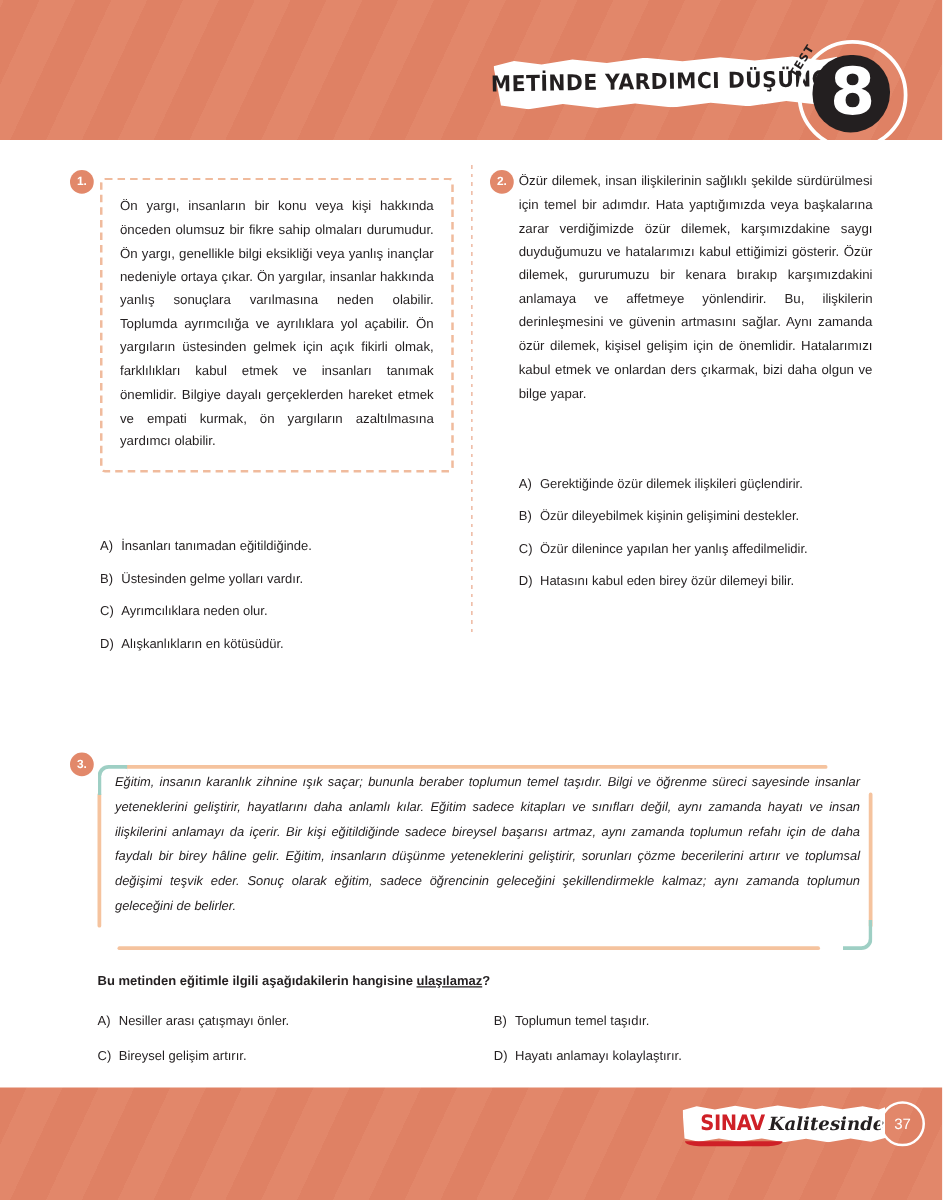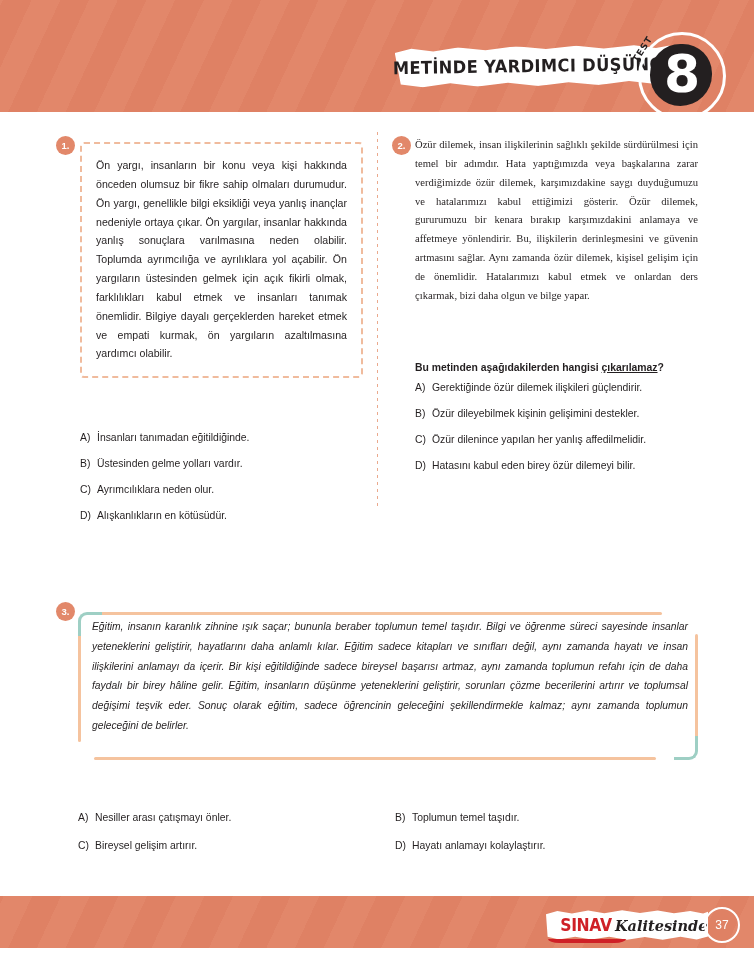--- a/index.html
+++ b/index.html
@@ -201,21 +201,20 @@
     position: absolute;
     top: 24px;
     left: 415px;
     width: 283px;
   }
   .q2-box p {
     font-size: 10.6px;
     line-height: 1.78;
     color: #231f20;
     text-align: justify;
-    font-family: Liberation Serif, serif;
   }
 
   .q2-stem {
     position: absolute;
     top: 248px;
     left: 415px;
     width: 283px;
     font-size: 10.4px;
     line-height: 1.6;
     font-weight: bold;
@@ -311,23 +310,23 @@
     width: 620px;
     display: grid;
     grid-template-columns: 317px 1fr;
     row-gap: 12px;
   }
   .q3-opts .opt { margin-bottom: 0; }
 
   
   .footer-band {
     position: absolute;
-    bottom: 12px; left: 0;
+    bottom: 0; left: 0;
     width: 754px;
-    height: 52px;
+    height: 90px;
     background:
       repeating-linear-gradient(
         -65deg,
         #e2876a 0px, #e2876a 26px,
         #df8164 26px, #df8164 52px
       );
     overflow: hidden;
   }
 
   .logo-plate {
@@ -443,23 +442,20 @@
         <span class="txt">Alışkanlıkların en kötüsüdür.</span>
       </div>
     </div>
 
     <div class="qnum q2-badge">2.</div>
 
     <div class="q2-box">
       <p>Özür dilemek, insan ilişkilerinin sağlıklı şekilde sürdürülmesi için temel bir adımdır. Hata yaptığımızda veya başkalarına zarar verdiğimizde özür dilemek, karşımızdakine saygı duyduğumuzu ve hatalarımızı kabul ettiğimizi gösterir. Özür dilemek, gururumuzu bir kenara bırakıp karşımızdakini anlamaya ve affetmeye yönlendirir. Bu, ilişkilerin derinleşmesini ve güvenin artmasını sağlar. Aynı zamanda özür dilemek, kişisel gelişim için de önemlidir. Hatalarımızı kabul etmek ve onlardan ders çıkarmak, bizi daha olgun ve bilge yapar.</p>
     </div>
 
-    <div class="q2-stem">
-      <span>Bu metinden aşağıdakilerden hangisi </span><span class="und">çıkarılamaz</span><span>?</span>
-    </div>
 
     <div class="q2-opts">
       <div class="opt">
         <span class="lbl">A)</span>
         <span class="txt">Gerektiğinde özür dilemek ilişkileri güçlendirir.</span>
       </div>
       <div class="opt">
         <span class="lbl">B)</span>
         <span class="txt">Özür dileyebilmek kişinin gelişimini destekler.</span>
       </div>
@@ -481,20 +477,23 @@
       <div class="edge-left"></div>
       <div class="edge-right"></div>
       <div class="corner-tl"></div>
       <div class="corner-br"></div>
     </div>
 
     <div class="q3-text">
       <p>Eğitim, insanın karanlık zihnine ışık saçar; bununla beraber toplumun temel taşıdır. Bilgi ve öğrenme süreci sayesinde insanlar yeteneklerini geliştirir, hayatlarını daha anlamlı kılar. Eğitim sadece kitapları ve sınıfları değil, aynı zamanda hayatı ve insan ilişkilerini anlamayı da içerir. Bir kişi eğitildiğinde sadece bireysel başarısı artmaz, aynı zamanda toplumun refahı için de daha faydalı bir birey hâline gelir. Eğitim, insanların düşünme yeteneklerini geliştirir, sorunları çözme becerilerini artırır ve toplumsal değişimi teşvik eder. Sonuç olarak eğitim, sadece öğrencinin geleceğini şekillendirmekle kalmaz; aynı zamanda toplumun geleceğini de belirler.</p>
     </div>
 
+    <div class="q3-stem">
+      <span>Bu metinden eğitimle ilgili aşağıdakilerin hangisine </span><span class="und">ulaşılamaz</span><span>?</span>
+    </div>
 
     <div class="q3-opts">
       <div class="opt">
         <span class="lbl">A)</span>
         <span class="txt">Nesiller arası çatışmayı önler.</span>
       </div>
       <div class="opt">
         <span class="lbl">B)</span>
         <span class="txt">Toplumun temel taşıdır.</span>
       </div>

